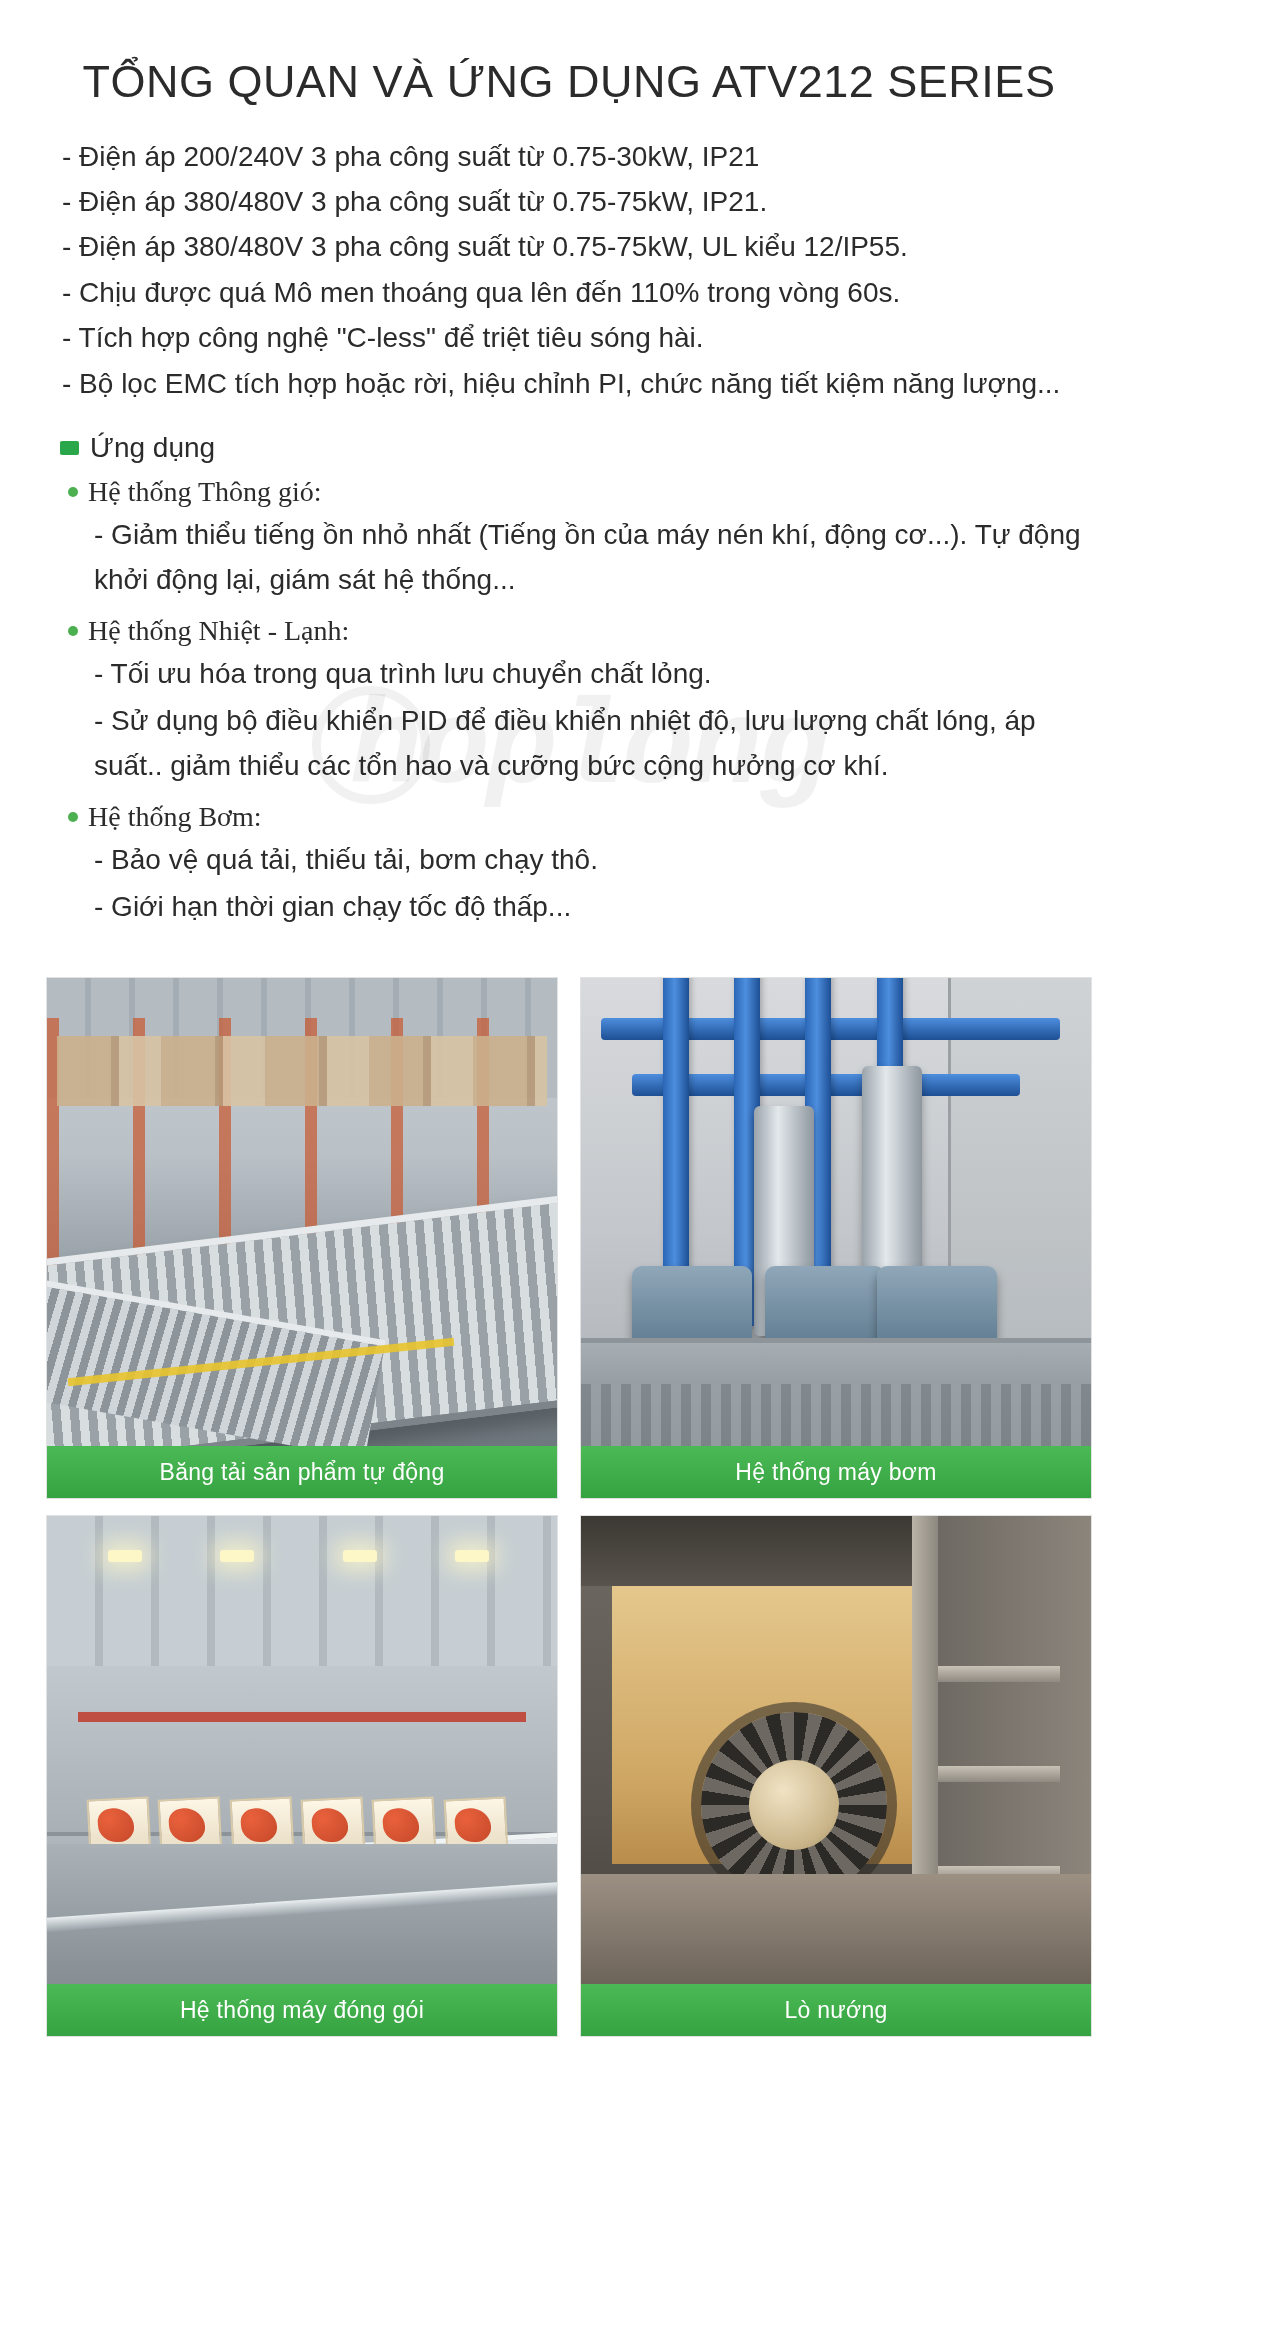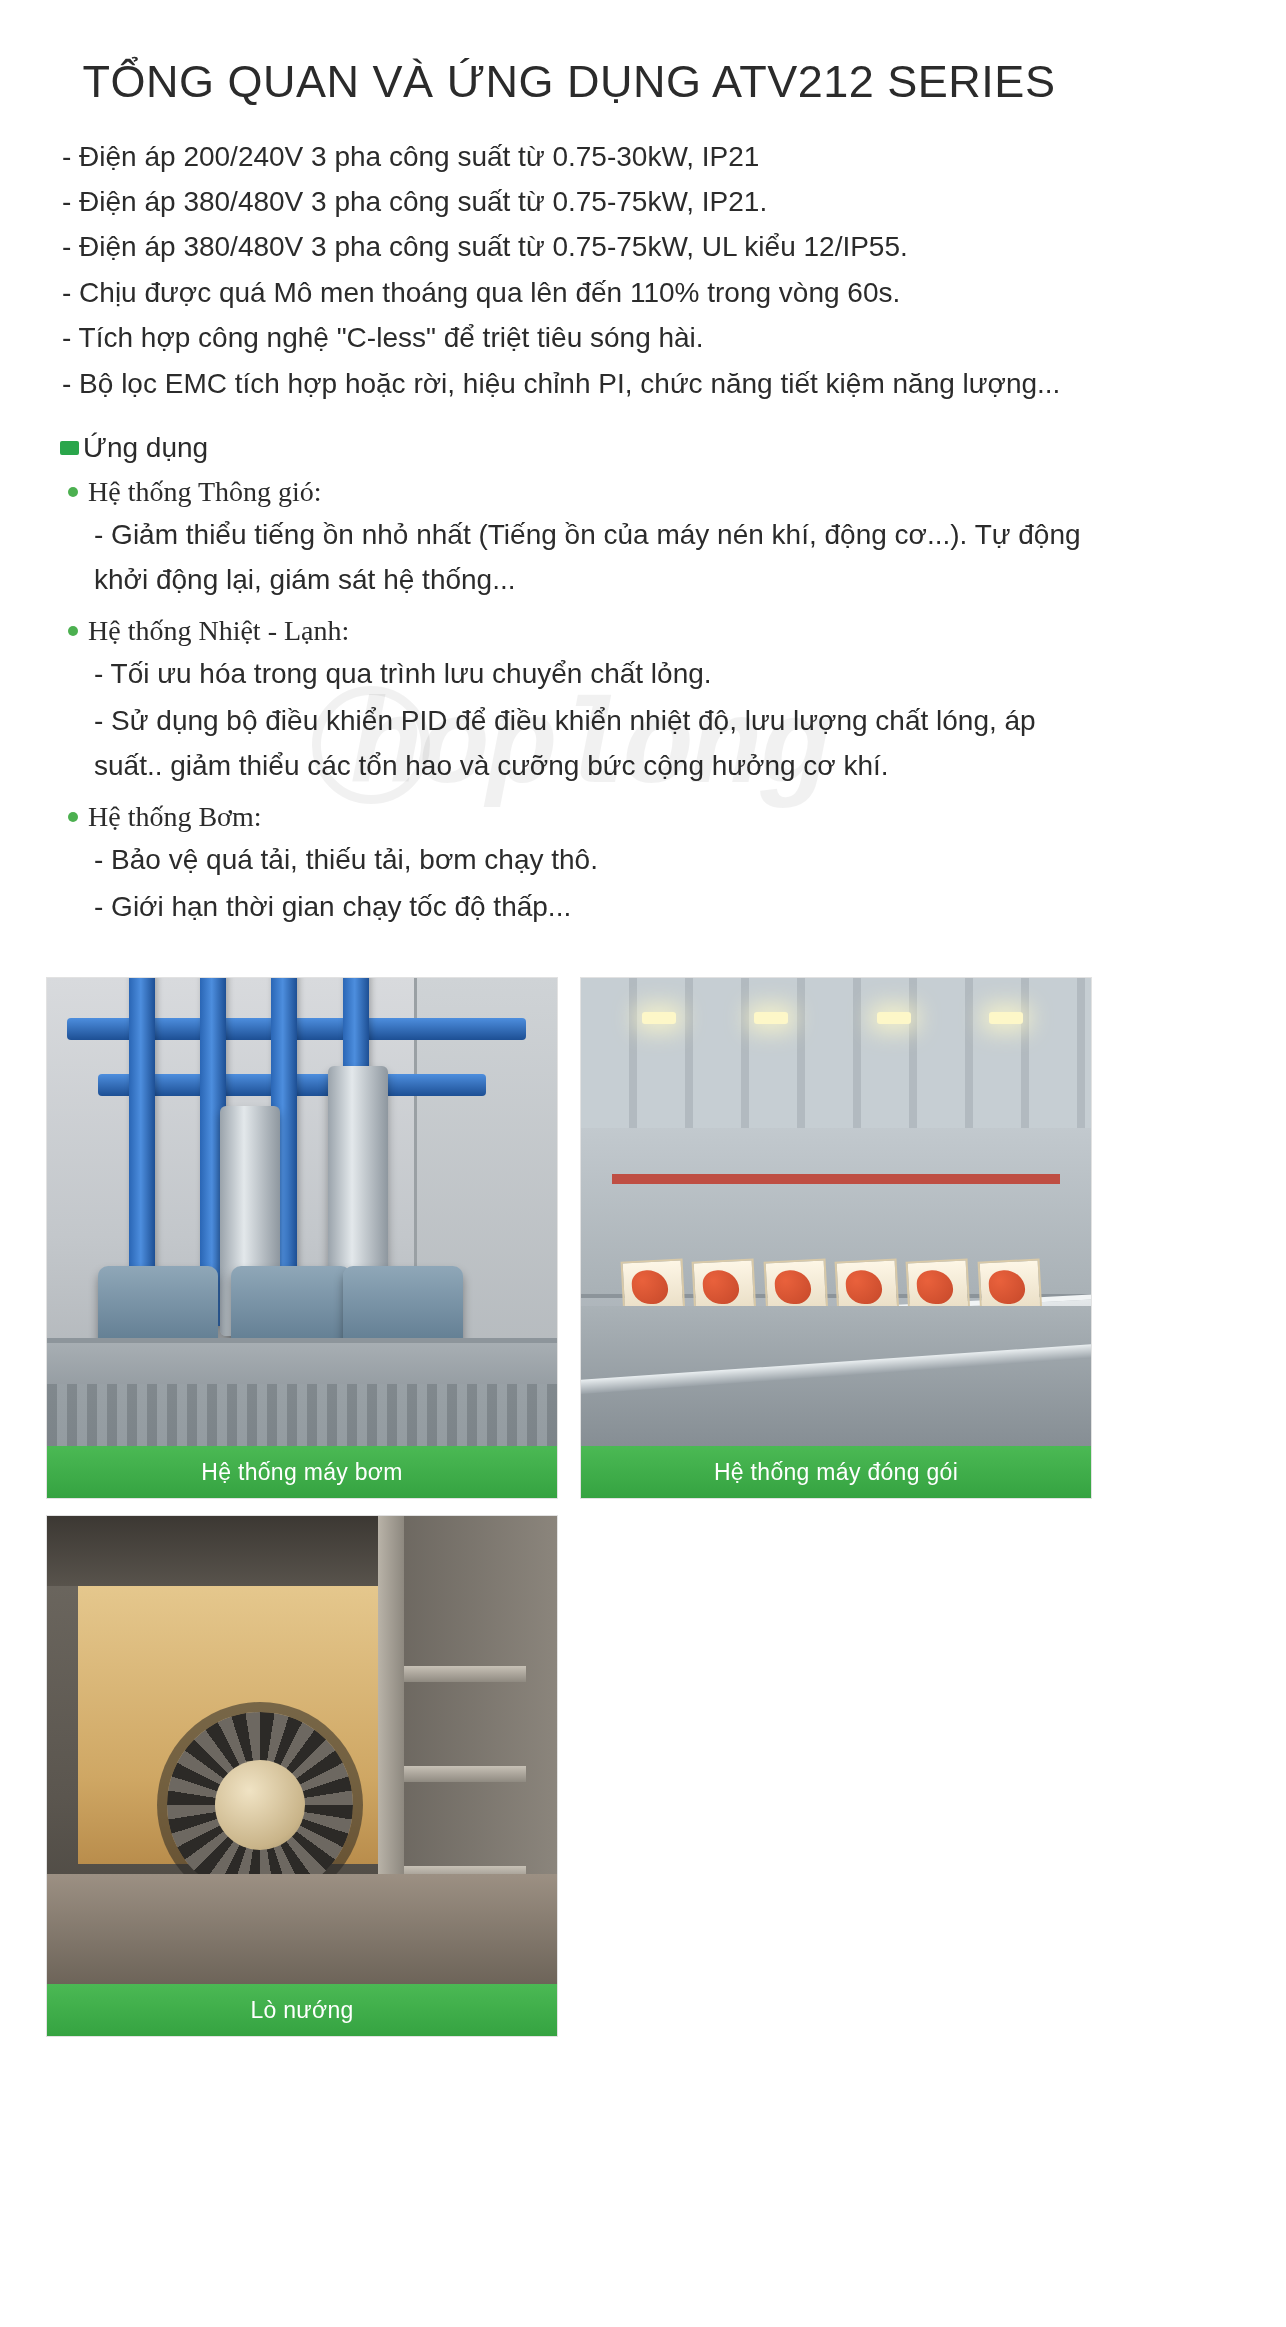--- a/index.html
+++ b/index.html
@@ -43,21 +43,21 @@
     font-size: 28px;
     line-height: 1.62;
     color: #2b2b2b;
     white-space: nowrap;
   }
 
   
   .app-head {
     display: flex;
     align-items: center;
-    gap: 4px;
+    gap: 11px;
     margin: 26px 0 6px 14px;
   }
   .app-head .sq {
     width: 19px;
     height: 14px;
     background: #2aa64b;
     border-radius: 2px;
     display: inline-block;
     flex: 0 0 auto;
   }
@@ -366,20 +366,32 @@
     <div class="sub">- Bảo vệ quá tải, thiếu tải, bơm chạy thô.</div>
     <div class="sub">- Giới hạn thời gian chạy tốc độ thấp...</div>
   </div>
 
   <div class="watermark">
     <span class="wm-circle"></span><span>hoplong</span>
   </div>
 
   <div class="grid">
 
+    <div class="card">
+      <div class="photo ph1">
+        <div class="ceiling"></div>
+        <div class="rack"></div>
+        <div class="boxes"></div>
+        <div class="floor"></div>
+        <div class="conv"></div>
+        <div class="conv2"></div>
+        <div class="yellow"></div>
+      </div>
+      <div class="caption">Băng tải sản phẩm tự động</div>
+    </div>
 
     <div class="card">
       <div class="photo ph2">
         <div class="wallpanel"></div>
         <div class="pipeH" style="top:40px;"></div>
         <div class="pipeH" style="top:96px;left:10%;right:14%;"></div>
         <div class="pipeV" style="left:16%;"></div>
         <div class="pipeV" style="left:30%;"></div>
         <div class="pipeV" style="left:44%;"></div>
         <div class="pipeV" style="left:58%;"></div>

